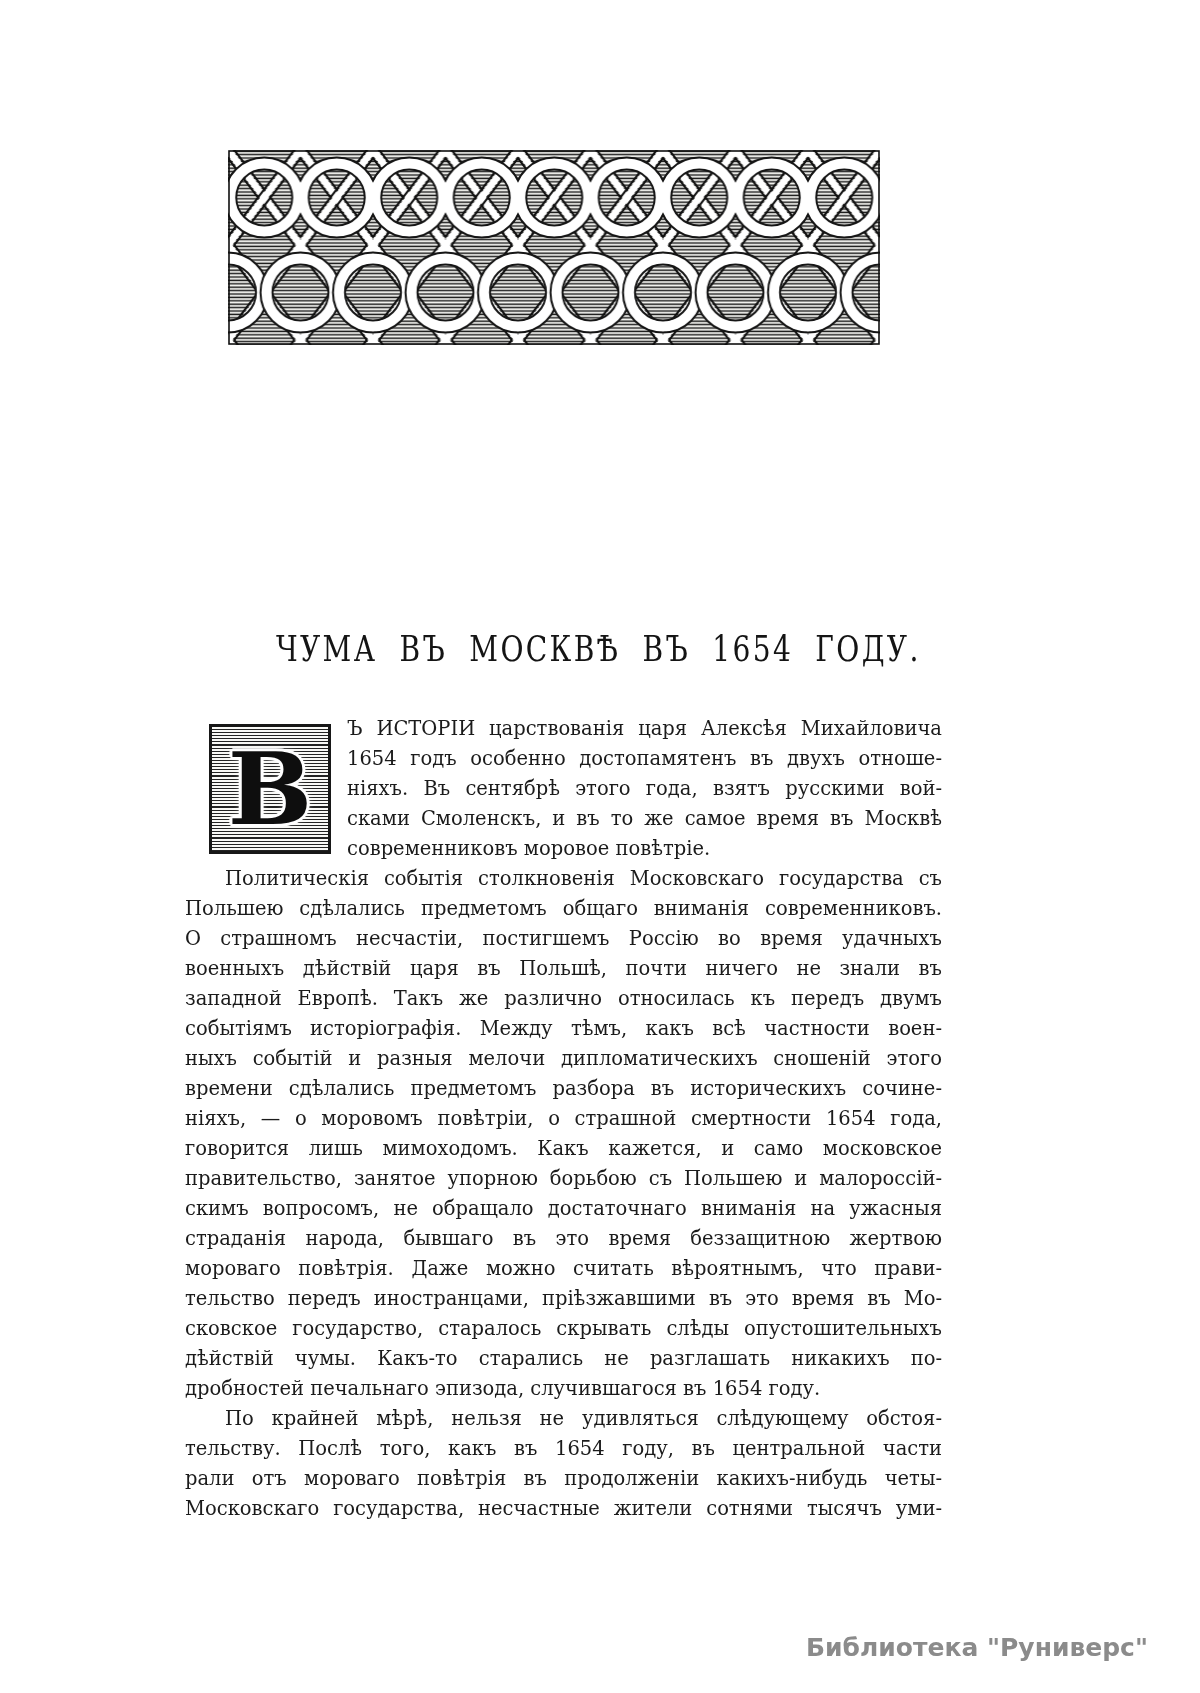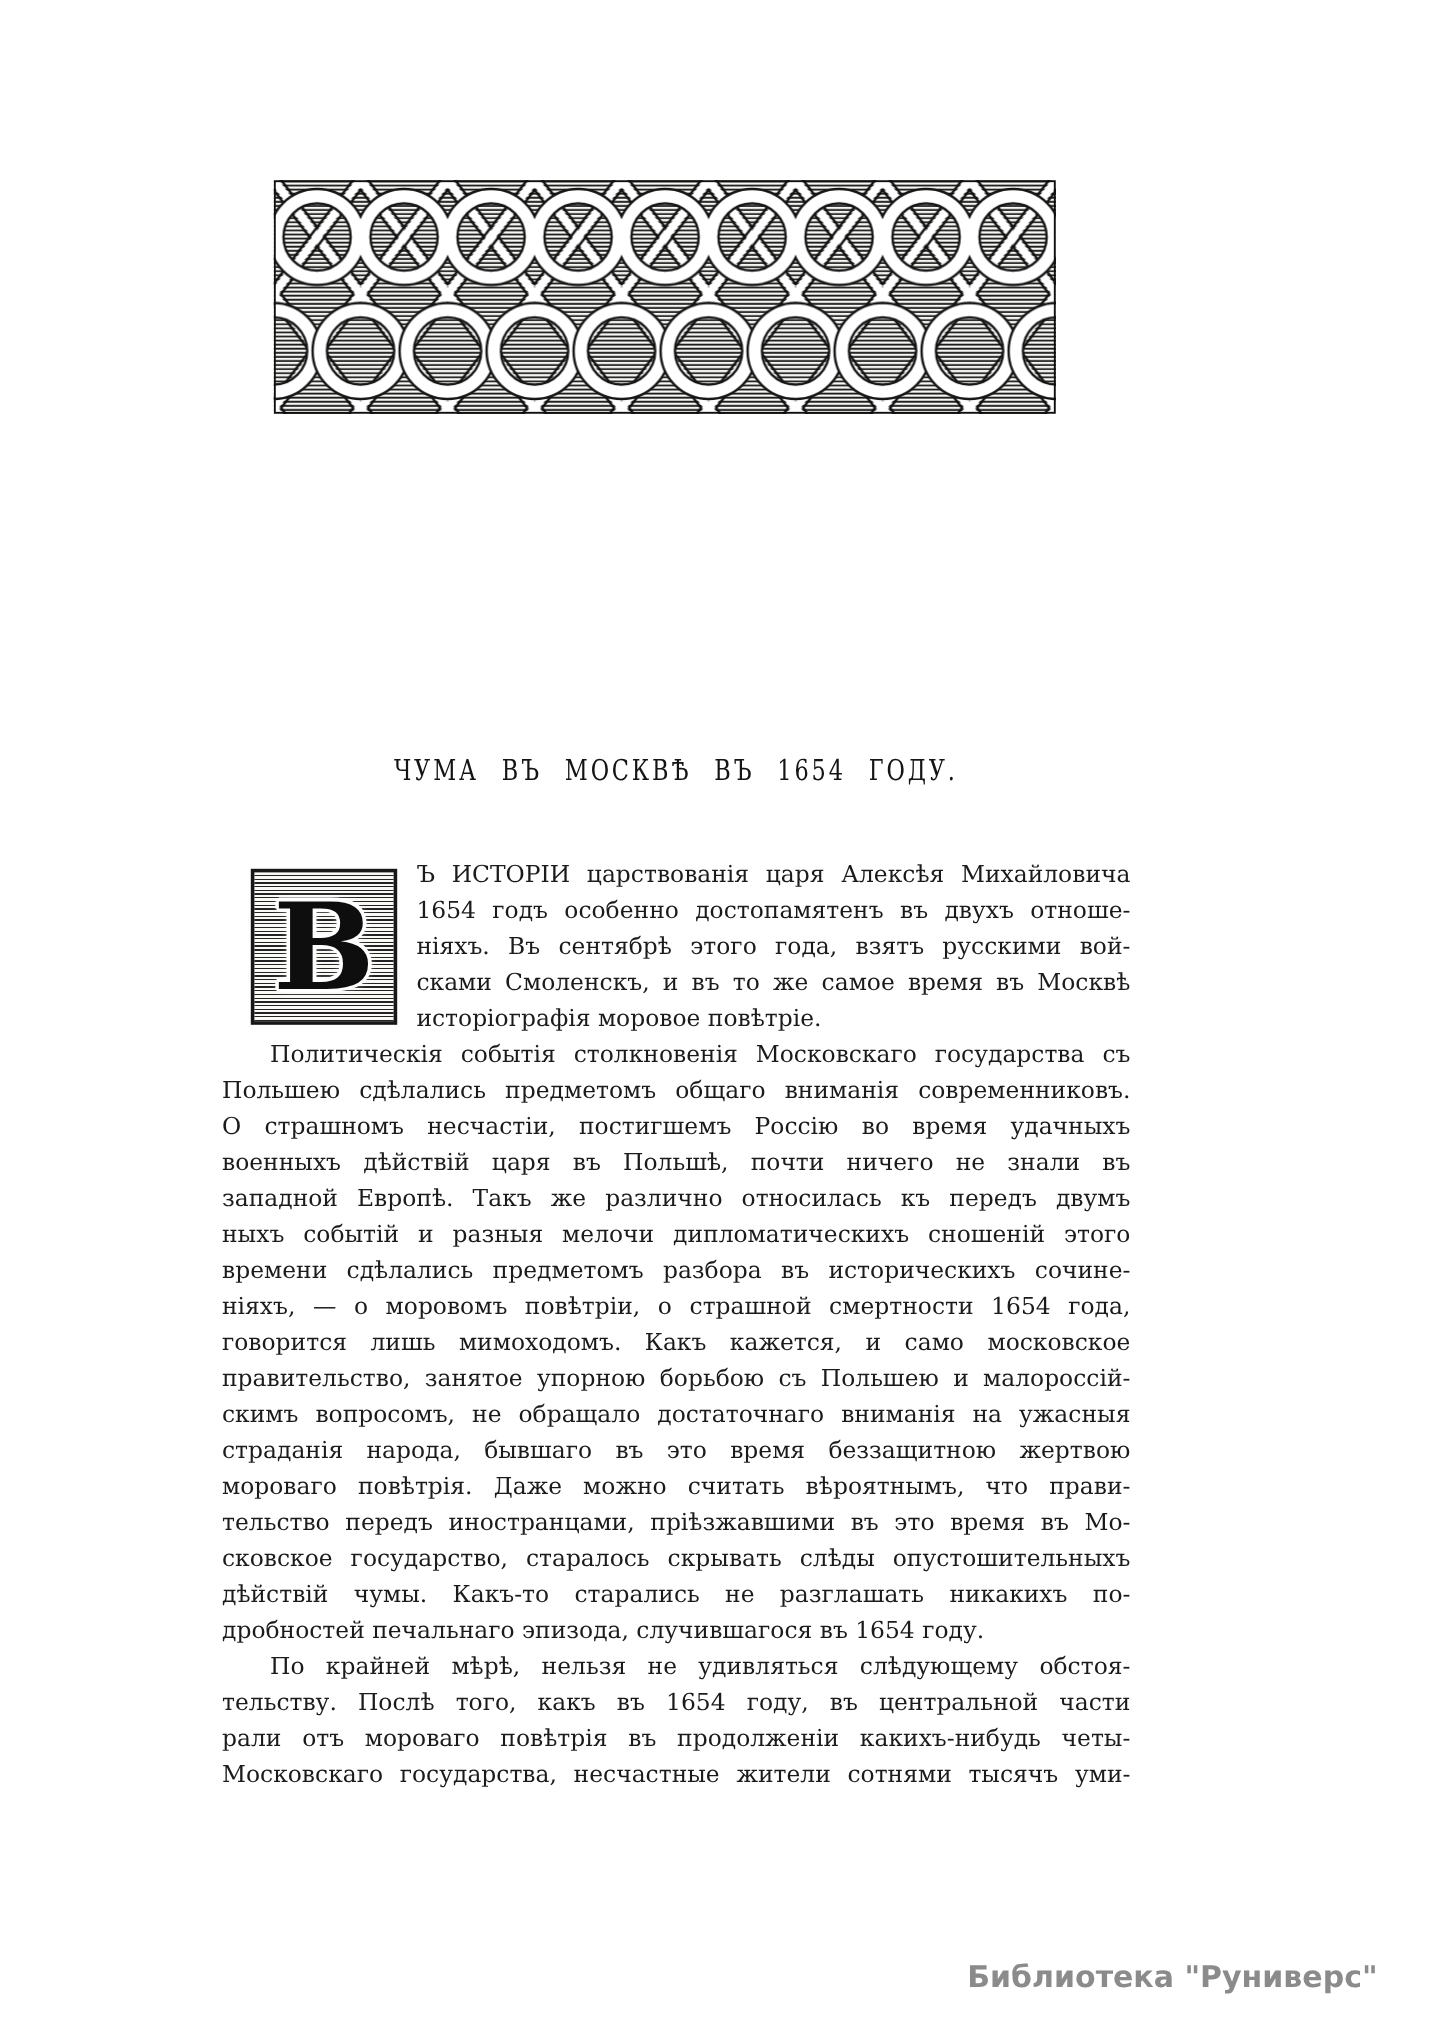--- a/index.html
+++ b/index.html
@@ -3,21 +3,21 @@
 <meta charset="utf-8">
 <style>
   html,body{margin:0;padding:0;}
   body{
     width:1200px;height:1693px;position:relative;background:#ffffff;
     font-family:"DejaVu Serif", serif;color:#1d1d1d;overflow:hidden;
   }
   .ornament{position:absolute;left:228px;top:150px;width:652px;height:195px;}
   .title{
     position:absolute;left:185px;top:628px;width:757px;margin:0;
-    text-align:center;font-size:24px;font-weight:normal;color:#141414;
+    text-align:center;font-size:36px;font-weight:normal;color:#141414;
     letter-spacing:3px;word-spacing:14px;white-space:nowrap;
   }
   .title-inner{display:inline-block;transform:scaleX(0.78);transform-origin:center;}
   .body-text{
     position:absolute;left:185px;top:714px;width:757px;
     font-size:19.5px;line-height:30px;text-align:justify;color:#1b1b1b;
   }
   .para{margin:0;}
   .line{text-align:justify;text-align-last:justify;}
   .line.end{text-align-last:left;}
@@ -86,29 +86,30 @@
   <div class="body-text">
 
     <div class="para">
       <div class="dropcap">
         <span class="dropcap-letter">В</span>
       </div>
       <div class="line">Ъ ИСТОРІИ царствованія царя Алексѣя Михайловича</div>
       <div class="line">1654 годъ особенно достопамятенъ въ двухъ отноше-</div>
       <div class="line">ніяхъ. Въ сентябрѣ этого года, взятъ русскими вой-</div>
       <div class="line">сками Смоленскъ, и въ то же самое время въ Москвѣ</div>
-      <div class="line end">исторіографія моровое повѣтріе.</div>
+      <div class="line end">современниковъ моровое повѣтріе.</div>
     </div>
 
     <div class="para para-indent">
       <div class="line">Политическія событія столкновенія Московскаго государства съ</div>
       <div class="line">Польшею сдѣлались предметомъ общаго вниманія современниковъ.</div>
       <div class="line">О страшномъ несчастіи, постигшемъ Россію во время удачныхъ</div>
       <div class="line">военныхъ дѣйствій царя въ Польшѣ, почти ничего не знали въ</div>
       <div class="line">западной Европѣ. Такъ же различно относилась къ передъ двумъ</div>
+      <div class="line">событіямъ исторіографія. Между тѣмъ, какъ всѣ частности воен-</div>
       <div class="line">ныхъ событій и разныя мелочи дипломатическихъ сношеній этого</div>
       <div class="line">времени сдѣлались предметомъ разбора въ историческихъ сочине-</div>
       <div class="line">ніяхъ, — о моровомъ повѣтріи, о страшной смертности 1654 года,</div>
       <div class="line">говорится лишь мимоходомъ. Какъ кажется, и само московское</div>
       <div class="line">правительство, занятое упорною борьбою съ Польшею и малороссій-</div>
       <div class="line">скимъ вопросомъ, не обращало достаточнаго вниманія на ужасныя</div>
       <div class="line">страданія народа, бывшаго въ это время беззащитною жертвою</div>
       <div class="line">мороваго повѣтрія. Даже можно считать вѣроятнымъ, что прави-</div>
       <div class="line">тельство передъ иностранцами, пріѣзжавшими въ это время въ Мо-</div>
       <div class="line">сковское государство, старалось скрывать слѣды опустошительныхъ</div>

